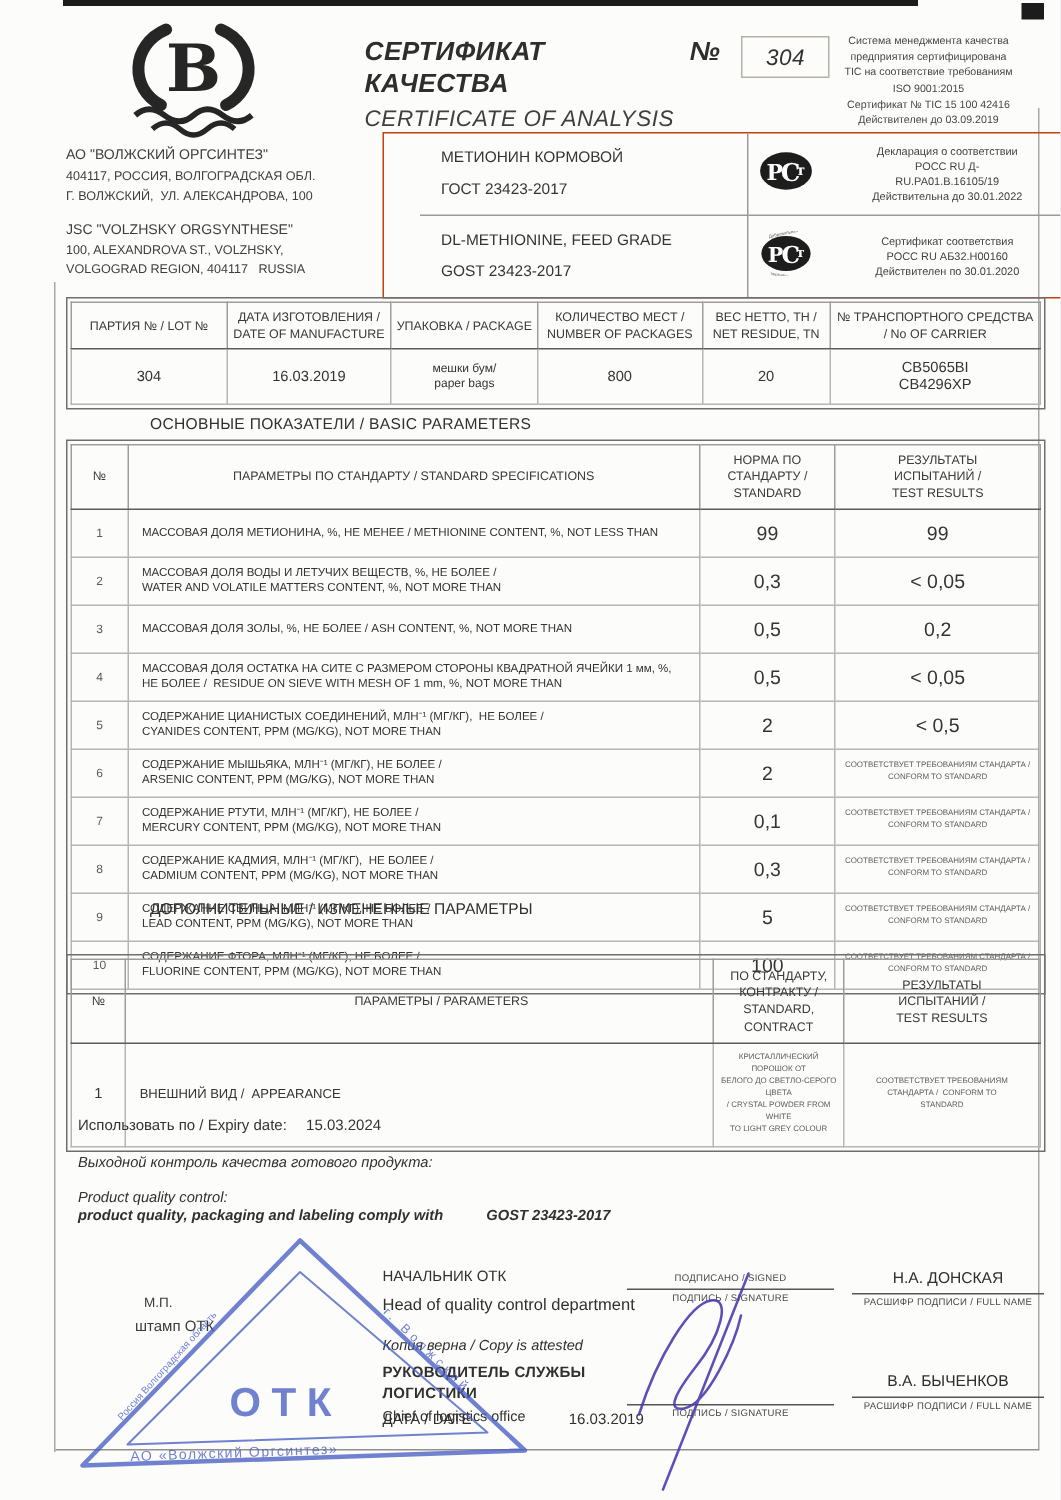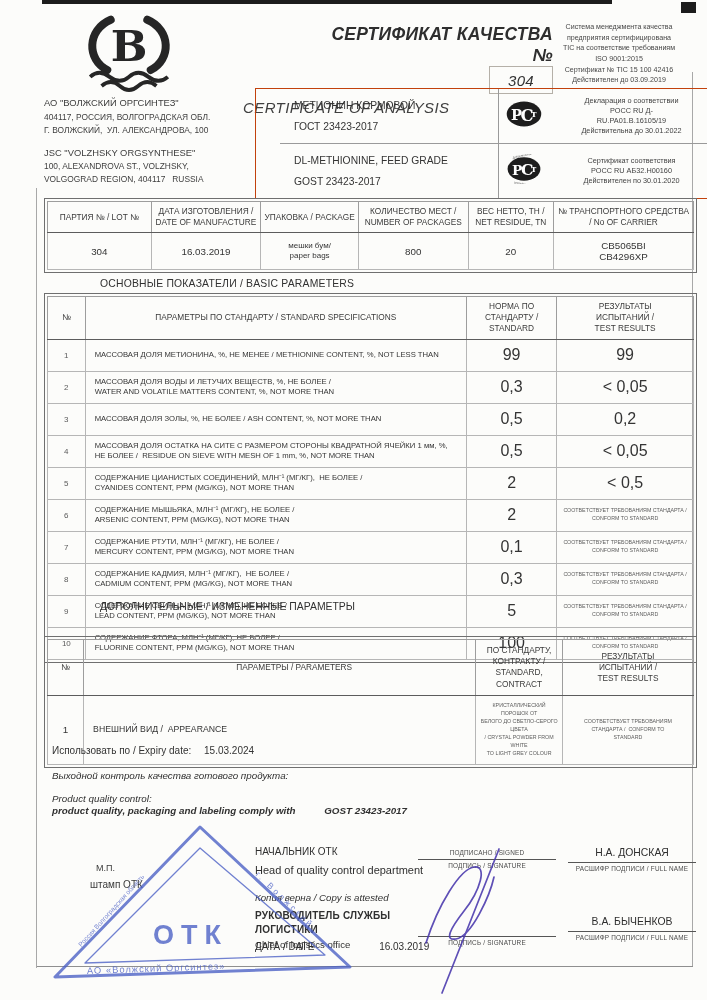--- a/index.html
+++ b/index.html
@@ -4,21 +4,21 @@
 <style>
   html,body{margin:0;padding:0;background:#e8e8e8;}
   .page{position:relative;width:707px;height:1000px;background:#fcfcfa;margin:0 auto;
         font-family:"Liberation Sans",sans-serif;color:#3b3b3b;overflow:hidden;}
   
   .art{position:absolute;background:#1c1c1c;}
   .edge{position:absolute;background:#a8a8a8;}
   
   .logo-box{position:absolute;left:70px;top:14px;width:118px;height:80px;}
   .title-block{position:absolute;left:243px;top:24px;width:310px;}
-  .title-row{display:flex;align-items:flex-end;font-size:17.5px;font-weight:bold;font-style:italic;color:#2e2e2e;letter-spacing:.3px;flex-direction:column;}
+  .title-row{display:flex;align-items:flex-start;font-size:17.5px;font-weight:bold;font-style:italic;color:#2e2e2e;letter-spacing:.3px;}
   .num-label{margin-left:14px;}
   .num-box{margin-left:14px;width:62px;height:26px;border:1px solid #b5b0a8;display:flex;align-items:center;justify-content:center;
            font-size:15px;font-weight:normal;font-style:italic;color:#333;}
   .subtitle{font-size:15px;font-style:italic;margin-top:5px;color:#3f3f3f;letter-spacing:.4px;}
   .qms{position:absolute;left:542px;top:22px;width:154px;font-size:7.1px;line-height:1.5;text-align:center;color:#474747;}
   
   .company{position:absolute;left:44px;top:96px;width:212px;font-size:8.4px;line-height:1.55;color:#3e3e3e;}
   .company .blk+.blk{margin-top:9px;}
   .company .blk .line:first-child{font-size:9.4px;}
   .pc-box{position:absolute;left:255px;top:88px;width:440px;border:1px solid #c2410c;display:grid;grid-template-columns:219px 1fr;padding-left:24px;}
@@ -34,21 +34,21 @@
                line-height:1.35;padding:4px 3px;text-align:center;vertical-align:middle;color:#3a3a3a;}
   .tbl-wrap td{border:1px solid #b6b6b6;vertical-align:middle;text-align:center;font-size:9.8px;color:#343434;}
   #lot-wrap{left:44px;top:198px;width:647px;}
   #lot-wrap td{height:30px;padding:3px 4px;}
   #lot-wrap td.small-cell{font-size:8px;line-height:1.35;}
   .sec-title{position:absolute;left:100px;top:278px;font-size:10.4px;color:#313131;letter-spacing:.2px;}
   #basic-wrap{left:44px;top:293px;width:647px;}
   #basic-wrap td{height:25px;}
   #basic-wrap td.no{font-size:8px;color:#5a5a5a;}
   #basic-wrap td.param, #add-wrap td.param{font-size:7.7px;text-align:left;padding:3px 9px;line-height:1.32;}
-  #basic-wrap td.val, #add-wrap td.val{font-size:16px;}
+  #basic-wrap td.val, #add-wrap td.val{font-size:13px;}
   td.conform{font-size:5.3px;line-height:1.5;color:#5c5c5c;padding:2px;}
   .add-title{position:absolute;left:100px;top:598px;font-size:10.4px;line-height:1.75;color:#313131;}
   #add-wrap{left:44px;top:636px;width:647px;}
   #add-wrap td{height:62px;}
   #add-wrap td.param{font-size:8.7px;}
   #add-wrap th{padding:5px 3px;}
   
   .expiry{position:absolute;left:52px;top:745px;font-size:10px;color:#333;}
   .expiry .val{margin-left:10px;}
   .qc{position:absolute;left:52px;top:770px;font-size:9.8px;font-style:italic;color:#303030;}

